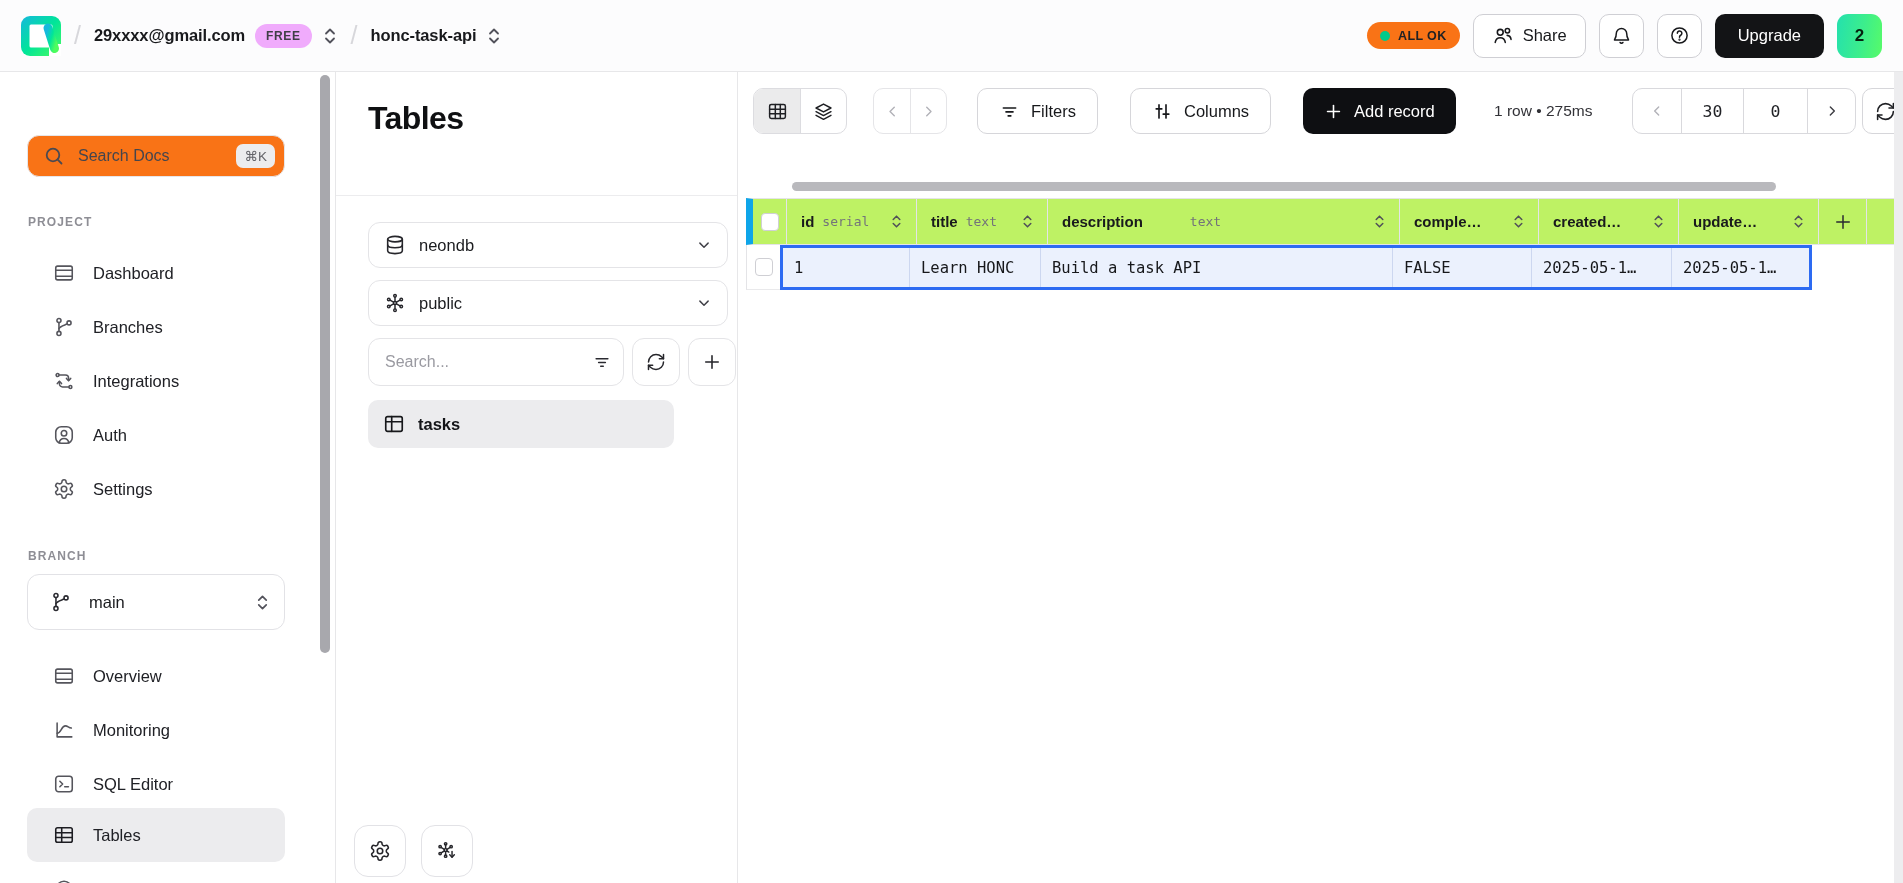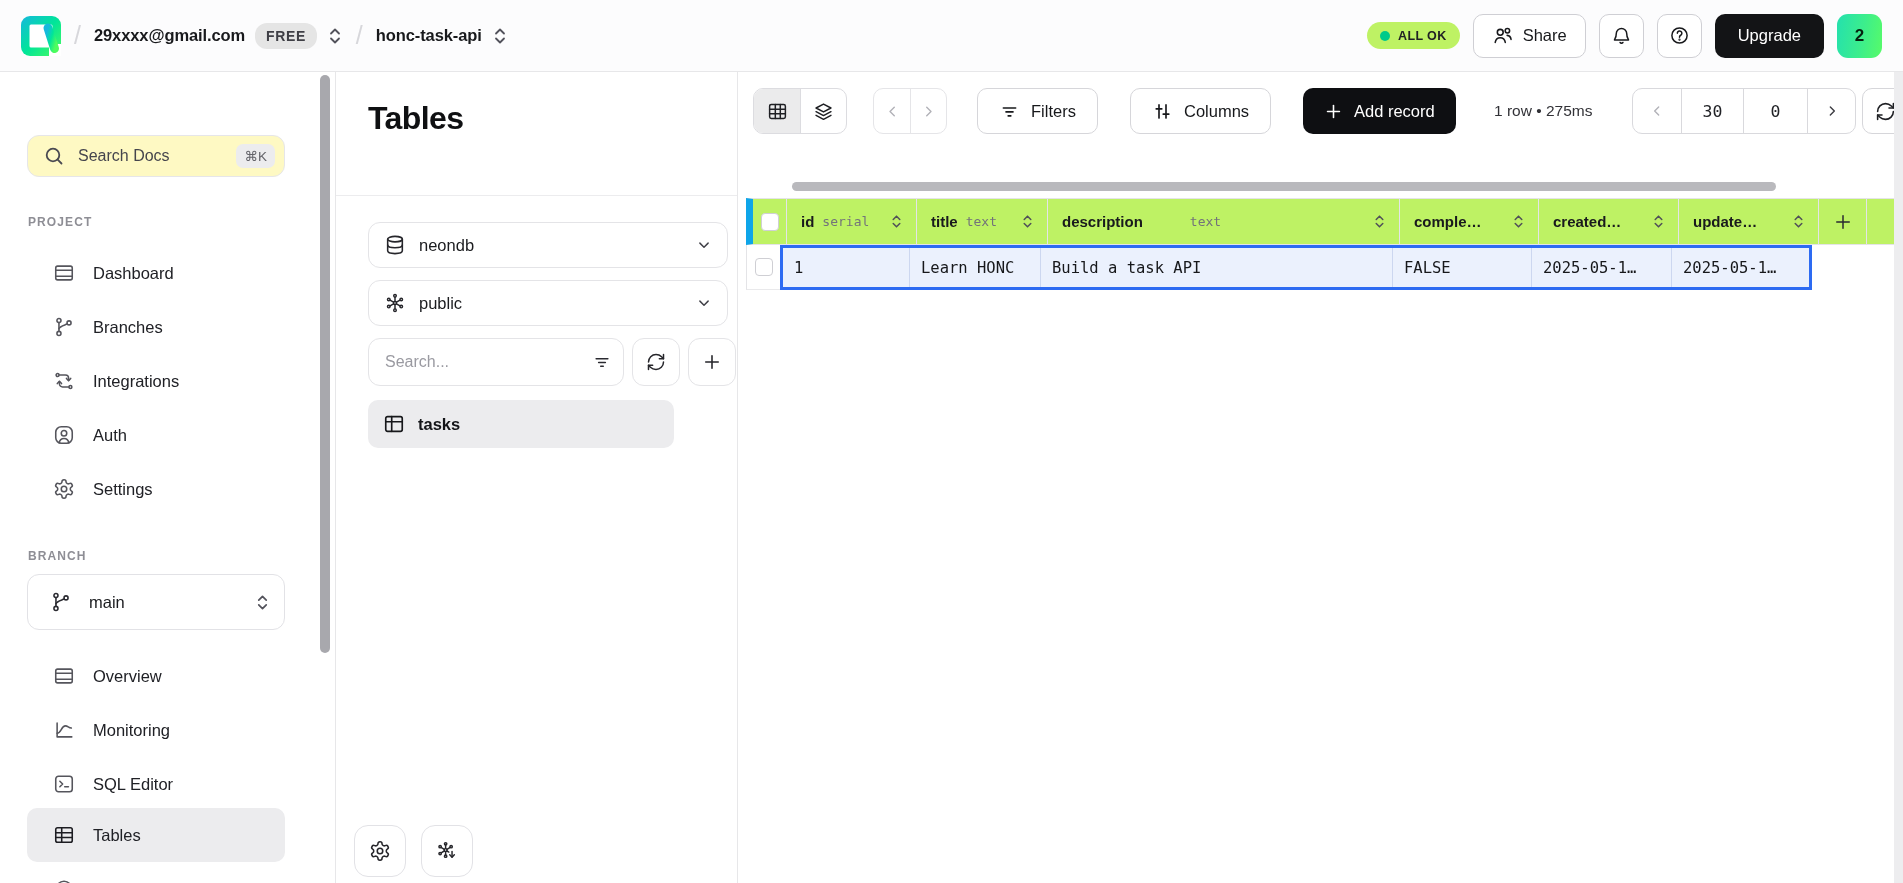--- a/index.html
+++ b/index.html
@@ -7,41 +7,41 @@
   body { font-family:"Liberation Sans", sans-serif; background:#fff; overflow:hidden; }
   .app { position:relative; width:1903px; height:883px; background:#fff; overflow:hidden; color:#1a1b1e; }
 
   
   .topbar { position:absolute; top:0; left:0; right:0; height:72px; background:#fcfcfd;
             border-bottom:1px solid #e7e7e9; display:flex; align-items:center; padding:0 21px; }
   .logo { width:40px; height:40px; flex:0 0 auto; }
   .bc-slash { color:#d7d7db; font-size:25px; font-weight:300; margin:0 13px; user-select:none; }
   .bc-group { display:flex; align-items:center; gap:10px; }
   .bc-text { font-size:16.5px; font-weight:600; color:#18191c; letter-spacing:-0.1px; }
-  .pill-free { background:#e5e5e5; color:#3f3f46; font-size:14px; font-weight:700; letter-spacing:0.6px;
+  .pill-free { background:#f0abfc; color:#3f3f46; font-size:12px; font-weight:700; letter-spacing:0.6px;
                padding:5px 11px; border-radius:12px; }
   .updown { color:#52525b; display:flex; }
   .topbar-right { margin-left:auto; display:flex; align-items:center; gap:13px; }
-  .pill-status { display:flex; align-items:center; gap:8px; background:#bef264; border-radius:14px;
+  .pill-status { display:flex; align-items:center; gap:8px; background:#f97316; border-radius:14px;
                  height:27px; padding:0 13px; font-size:12.5px; font-weight:600; color:#202124; letter-spacing:0.4px; }
   .dot-green { width:10px; height:10px; border-radius:50%; background:#00ca8a; }
   .btn-outline { display:flex; align-items:center; gap:9px; height:44px; padding:0 18px; background:#fff;
                  border:1px solid #cfcfd4; border-radius:10px; font-size:16.5px; font-weight:500; color:#17181b; cursor:pointer; }
   .btn-icon { width:45px; height:44px; display:flex; align-items:center; justify-content:center;
               border:1px solid #cfcfd4; border-radius:10px; background:#fff; color:#17181b; cursor:pointer; }
   .btn-dark { height:44px; padding:0 23px; background:#131416; color:#fff; border:none; border-radius:10px;
               font-size:16.5px; font-weight:500; cursor:pointer; }
   .badge-count { width:45px; height:44px; border-radius:11px; display:flex; align-items:center; justify-content:center;
                  font-size:17px; font-weight:600; color:#06220f;
                  background:linear-gradient(100deg,#24e0ae 0%, #3cee8c 55%, #58fb68 100%); cursor:pointer; }
 
   
   .sidebar { position:absolute; top:72px; left:0; width:316px; bottom:0; background:#fff; overflow:hidden; }
   .search-docs { position:absolute; top:63px; left:27px; width:258px; height:42px; border:1px solid #e6e6e9;
-                 border-radius:12px; background:#fef9c3; display:flex; align-items:center; padding:0 9px 0 16px;
+                 border-radius:12px; background:#f97316; display:flex; align-items:center; padding:0 9px 0 16px;
                  gap:14px; color:#4a4a52; cursor:pointer; }
   .search-docs .sd-label { font-size:16px; color:#45454d; }
   .kbd { margin-left:auto; background:#ececee; border-radius:7px; font-size:13.5px; color:#636369; padding:4px 8px; }
   .sec-label { position:absolute; left:28px; font-size:12px; font-weight:600; letter-spacing:1.1px; color:#8e8e95; }
   .nav-item { position:absolute; left:27px; width:258px; height:54px; display:flex; align-items:center;
               padding:0 0 0 26px; gap:18px; font-size:16.5px; color:#202126; border-radius:10px; cursor:pointer; }
   .nav-item .nicon { color:#55555c; display:flex; }
   .nav-item.active { background:#ececee; font-weight:500; }
   .nav-item.active .nicon { color:#1d1d22; }
   .branch-select { position:absolute; top:502px; left:27px; width:258px; height:56px; border:1px solid #e2e2e6;

